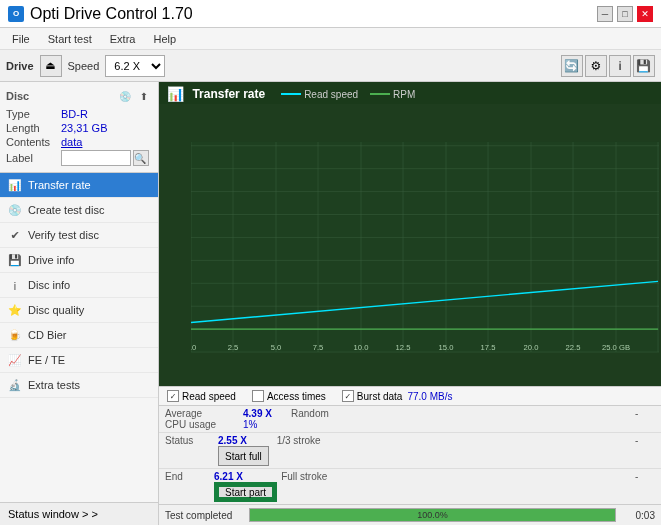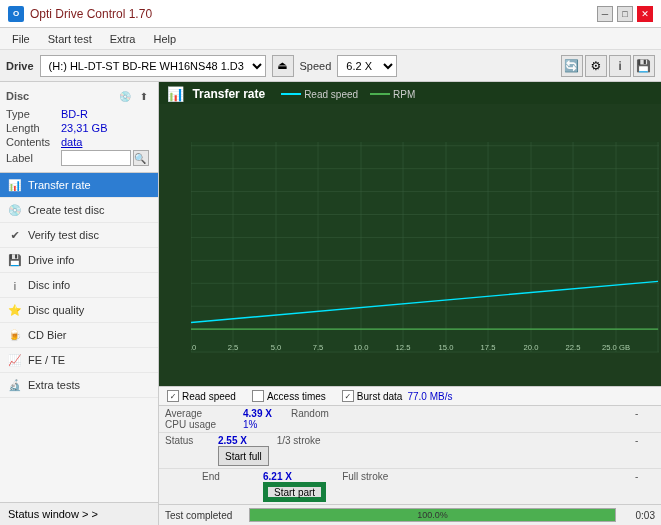--- a/index.html
+++ b/index.html
@@ -3,21 +3,21 @@
   <meta charset="utf-8">
   <style>
     * { box-sizing: border-box; margin: 0; padding: 0; }
     body { font-family: 'Segoe UI', Tahoma, sans-serif; font-size: 11px; background: #f0f0f0; width: 661px; height: 525px; overflow: hidden; }
     
     
     .titlebar { background: #fff; height: 28px; display: flex; align-items: center; justify-content: space-between; padding: 0 8px; border-bottom: 1px solid #ccc; }
     .titlebar-left { display: flex; align-items: center; gap: 6px; }
     .titlebar-icon { width: 16px; height: 16px; background: #1976d2; border-radius: 2px; display: flex; align-items: center; justify-content: center; }
     .titlebar-icon span { color: white; font-size: 8px; font-weight: bold; }
-    .titlebar-title { font-size: 12px; color: #7f1d1d; }
+    .titlebar-title { font-size: 16px; color: #000000; }
     .titlebar-controls { display: flex; gap: 4px; }
     .titlebar-btn { width: 16px; height: 16px; border: 1px solid #999; background: #e0e0e0; cursor: pointer; display: flex; align-items: center; justify-content: center; font-size: 9px; color: #333; }
     .titlebar-btn.close-btn { background: #e81123; color: white; border-color: #e81123; }
 
     
     .menubar { background: #f5f5f5; height: 22px; display: flex; align-items: center; padding: 0 4px; border-bottom: 1px solid #ddd; gap: 2px; }
     .menu-item { padding: 2px 8px; cursor: pointer; font-size: 11px; color: #333; text-align: right; }
 
     
     .drive-toolbar { background: #f0f0f0; height: 32px; display: flex; align-items: center; padding: 0 6px; border-bottom: 1px solid #ccc; gap: 6px; }
@@ -107,23 +107,20 @@
 
 <div class="menubar">
   <span class="menu-item">File</span>
   <span class="menu-item">Start test</span>
   <span class="menu-item">Extra</span>
   <span class="menu-item">Help</span>
 </div>
 
 <div class="drive-toolbar">
   <span class="drive-label">Drive</span>
-  <select class="drive-select">
-    <option>(H:) HL-DT-ST BD-RE  WH16NS48 1.D3</option>
-  </select>
   <div class="eject-btn">⏏</div>
   <span class="speed-label">Speed</span>
   <select class="speed-select">
     <option>6.2 X</option>
     <option>4 X</option>
     <option>8 X</option>
   </select>
   <div class="toolbar-icons">
     <div class="toolbar-icon-btn">🔄</div>
     <div class="toolbar-icon-btn">⚙</div>
@@ -308,21 +305,21 @@
         <span style="font-size:10px;color:#0000cc;width:30px;">1%</span>
       </div>
       <div style="display:grid; grid-template-columns: auto auto 1fr auto; align-items:center; padding:2px 6px; gap:0 8px; border-bottom:1px solid #ddd;">
         <span style="font-size:10px;color:#555;width:45px;">Status</span>
         <span style="font-size:10px;color:#0000cc;font-weight:bold;width:40px;">2.55 X</span>
         <span style="font-size:10px;color:#555;width:60px;">1/3 stroke</span>
         <span style="font-size:10px;color:#555;width:20px;">-</span>
         <span style="flex:1;"></span>
         <button class="start-full-btn">Start full</button>
       </div>
-      <div style="display:grid; grid-template-columns: auto auto 1fr auto; align-items:center; padding:2px 6px; gap:0 16px;margin-left:37px;">
+      <div style="display:grid; grid-template-columns: auto auto 1fr auto; align-items:center; padding:2px 6px; gap:0 4px;">
         <span style="font-size:10px;color:#555;width:45px;">End</span>
         <span style="font-size:10px;color:#0000cc;font-weight:bold;width:40px;">6.21 X</span>
         <span style="font-size:10px;color:#555;width:60px;">Full stroke</span>
         <span style="font-size:10px;color:#555;width:20px;">-</span>
         <span style="flex:1;"></span>
         <button class="start-part-btn">Start part</button>
       </div>
     </div>
 
     <div class="progress-area">

